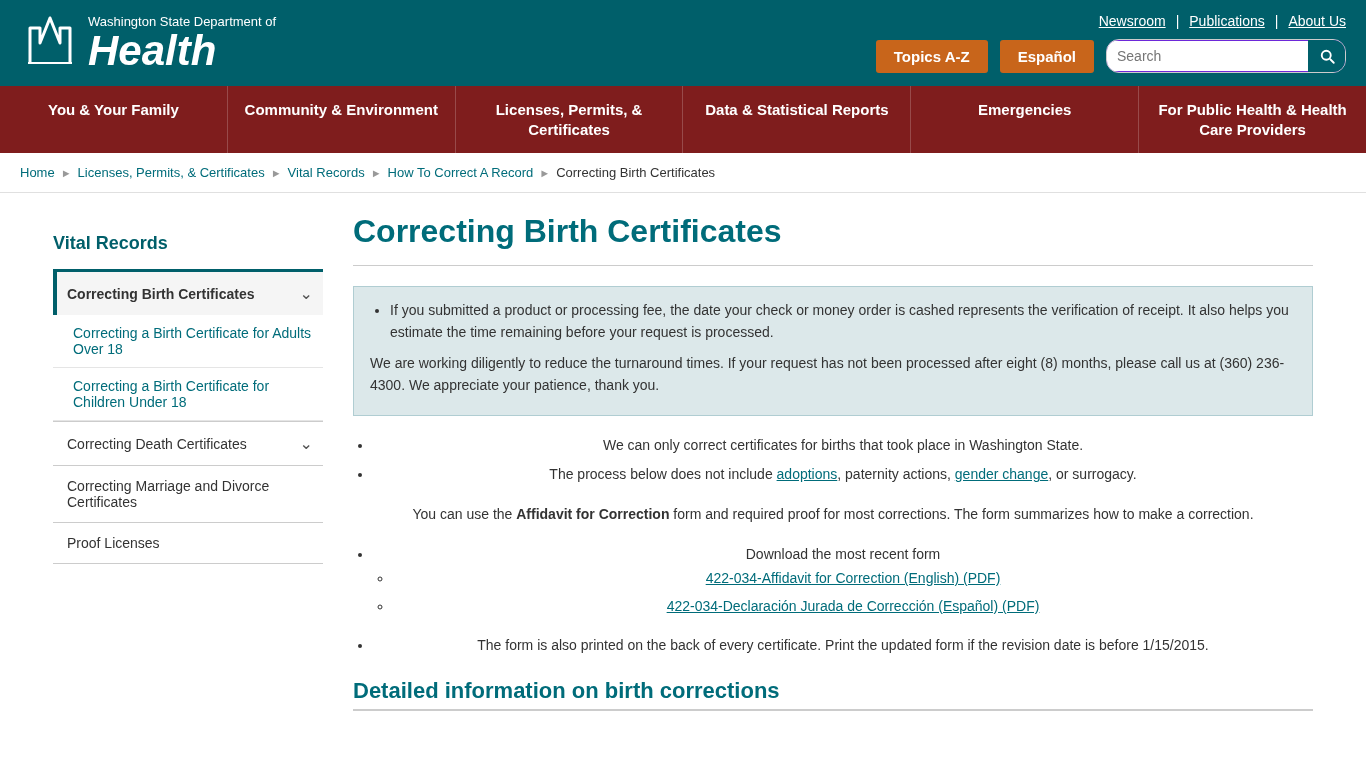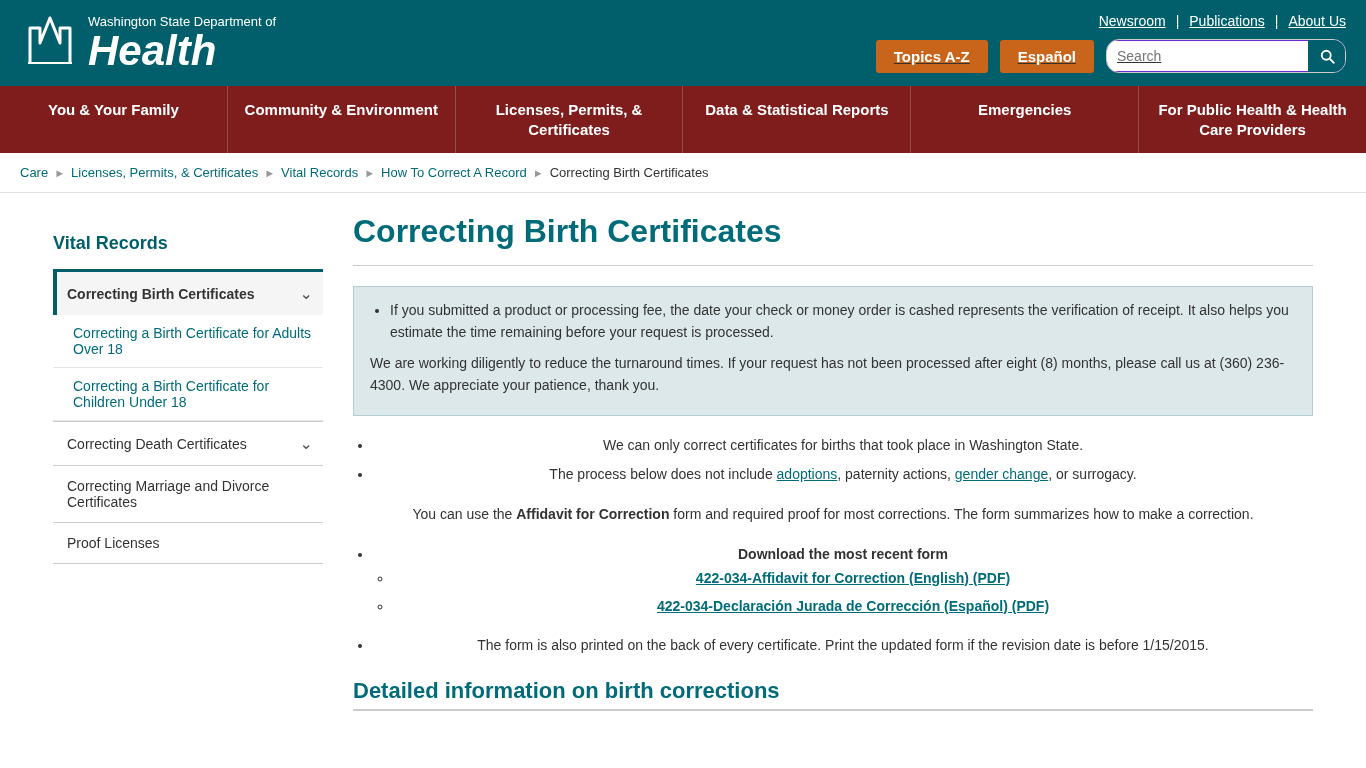--- a/index.html
+++ b/index.html
@@ -32,21 +32,20 @@
     .logo-svg {
       width: 60px;
       height: 70px;
       margin-right: 8px;
     }
     .header-right {
       display: flex;
       flex-direction: column;
       align-items: flex-end;
       gap: 10px;
-      text-decoration: underline;
     }
     .header-links {
       display: flex;
       gap: 10px;
       align-items: center;
     }
     .header-links a {
       color: white;
       text-decoration: underline;
       font-size: 14px;
@@ -264,21 +263,20 @@
     }
     .download-list {
       list-style: disc;
       margin-left: 20px;
       margin-bottom: 12px;
       font-size: 14px;
       line-height: 1.7;
     }
     .download-list li {
       margin-bottom: 4px;
-      font-weight: bold;
     }
     .download-list a {
       color: #006c7a;
       text-decoration: underline;
     }
     .sub-list {
       list-style: circle;
       margin-left: 20px;
     }
     .section-heading {
@@ -332,21 +330,21 @@
     <div class="nav-item">You &amp; Your Family</div>
     <div class="nav-item">Community &amp; Environment</div>
     <div class="nav-item">Licenses, Permits, &amp; Certificates</div>
     <div class="nav-item">Data &amp; Statistical Reports</div>
     <div class="nav-item">Emergencies</div>
     <div class="nav-item">For Public Health &amp; Health Care Providers</div>
   </nav>
 </header>
 
 <nav class="breadcrumb">
-  <a href="#">Care</a>
+  <a href="#">Home</a>
   <span class="sep">►</span>
   <a href="#">Licenses, Permits, &amp; Certificates</a>
   <span class="sep">►</span>
   <a href="#">Vital Records</a>
   <span class="sep">►</span>
   <a href="#">How To Correct A Record</a>
   <span class="sep">►</span>
   <span class="current">Correcting Birth Certificates</span>
 </nav>
 

